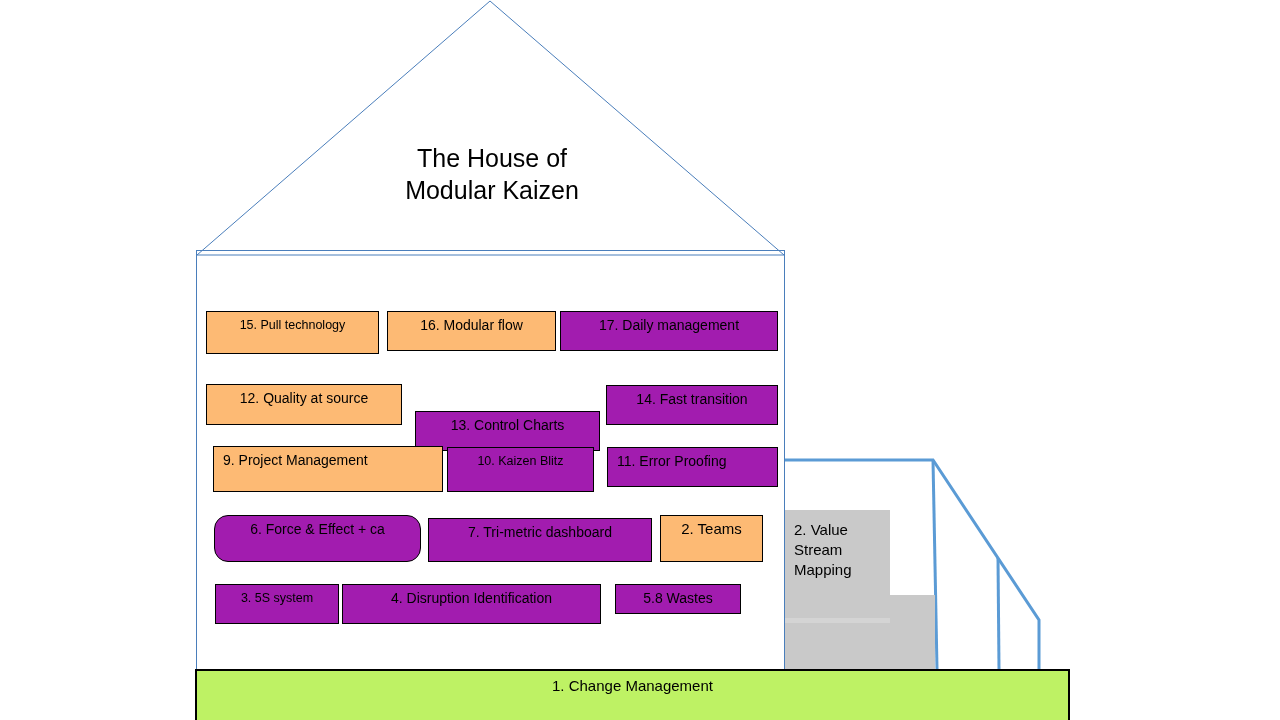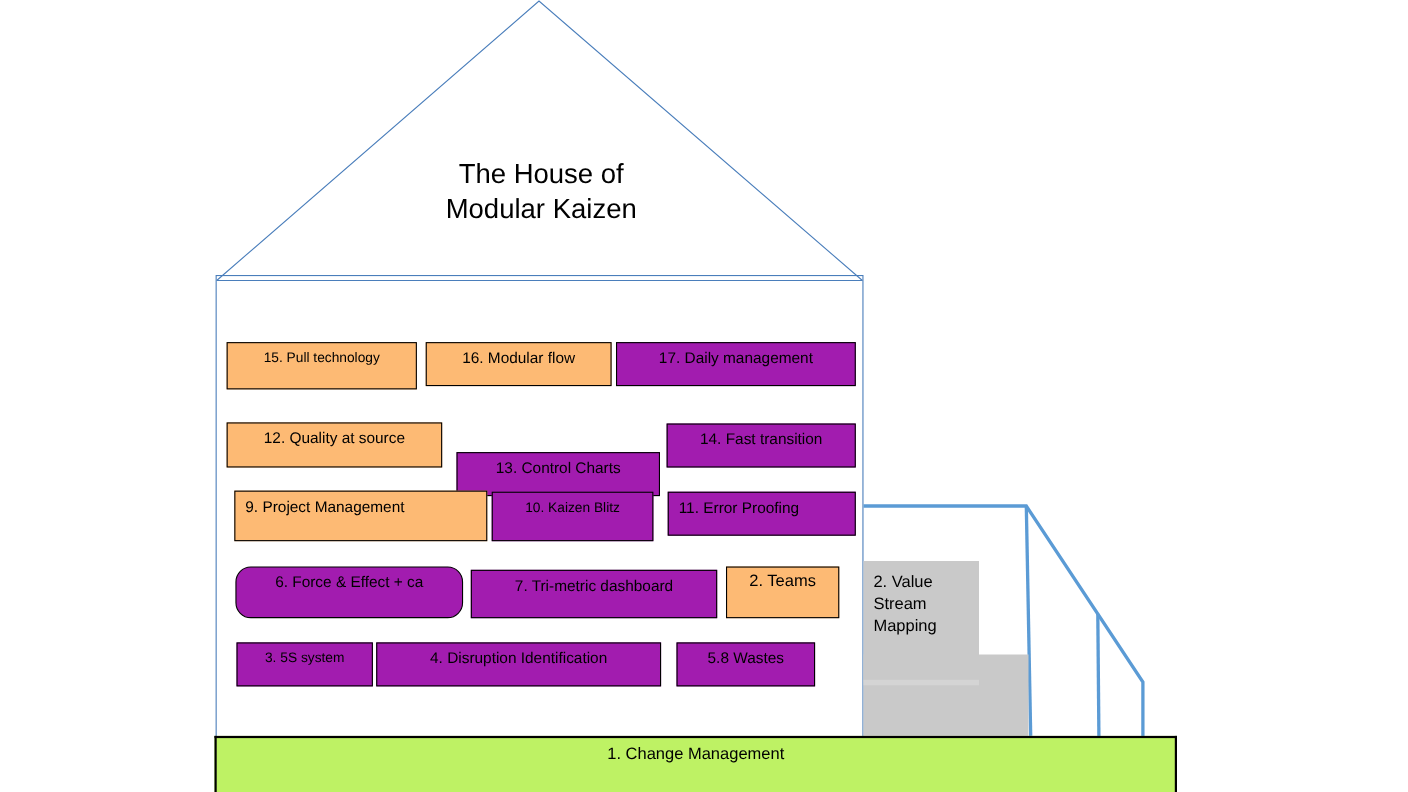--- a/index.html
+++ b/index.html
@@ -48,21 +48,21 @@
 <div class="box hl left" style="left:213px;top:446px;width:230px;height:46px;">9. Project Management</div>
 <div class="box small" style="left:447px;top:447px;width:147px;height:45px;">10. Kaizen Blitz</div>
 <div class="box left" style="left:607px;top:447px;width:171px;height:40px;">11. Error Proofing</div>
 
 <div class="box" style="left:214px;top:515px;width:207px;height:47px;border-radius:14px;">6. Force &amp; Effect + ca</div>
 <div class="box" style="left:428px;top:518px;width:224px;height:44px;">7. Tri-metric dashboard</div>
 <div class="box big hl" style="left:660px;top:515px;width:103px;height:47px;">2. Teams</div>
 
 <div class="box small" style="left:215px;top:584px;width:124px;height:40px;">3. 5S system</div>
 <div class="box" style="left:342px;top:584px;width:259px;height:40px;">4. Disruption Identification</div>
-<div class="box" style="left:615px;top:584px;width:126px;height:40px;">5.8 Wastes</div>
+<div class="box" style="left:615px;top:584px;width:126px;height:30px;">5.8 Wastes</div>
 
 <div class="vsm"></div>
 <div class="vsm2"></div>
 <div class="vsm-line"></div>
 <div class="vsm-text" style="white-space:pre-line;">2. Value
 Stream
 Mapping</div>
 
 <div class="foundation">1. Change Management</div>
 

